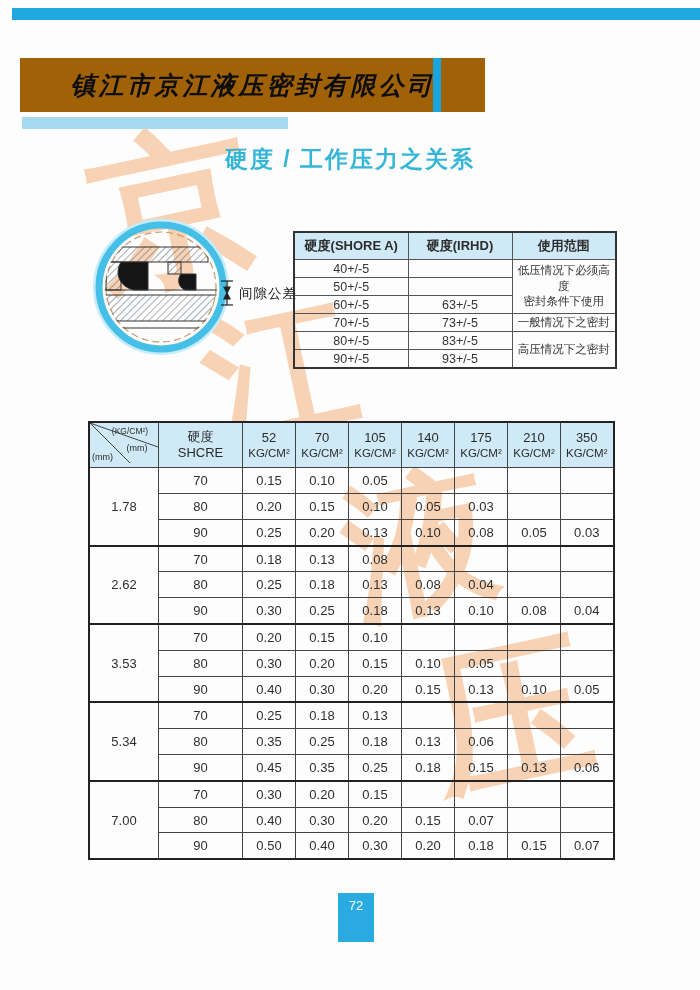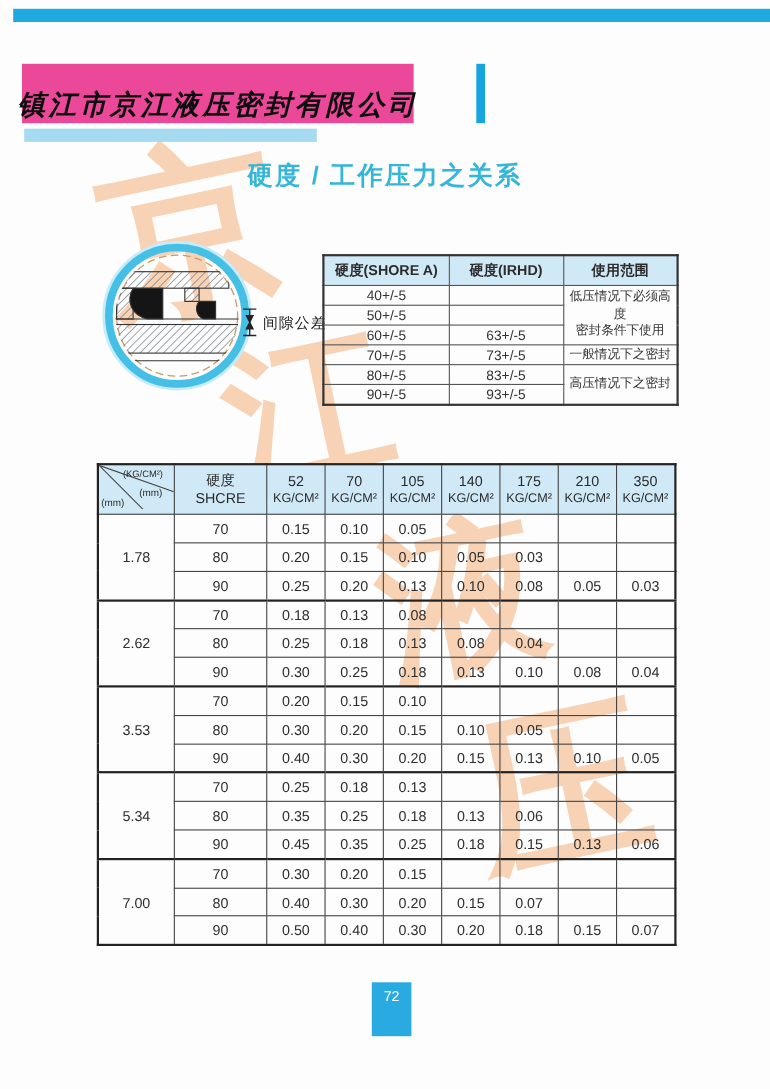--- a/index.html
+++ b/index.html
@@ -1,21 +1,21 @@
 <!DOCTYPE html>
 <html><head>
 <meta charset="utf-8">
 <style>
   html,body{margin:0;padding:0;background:#e9e9e9;}
   .page{position:relative;width:700px;height:990px;background:#fdfdfd;overflow:hidden;
         font-family:"Liberation Sans","DejaVu Sans",sans-serif;color:#333;}
   
   .top-strip{position:absolute;left:12px;top:8px;width:688px;height:12px;background:#1fa9e0;}
-  .band-dark{position:absolute;left:20px;top:58px;width:356px;height:54px;background:#ec4899;
-             display:flex;align-items:flex-end;justify-content:center;}
+  .band-dark{position:absolute;left:20px;top:58px;width:465px;height:54px;background:#a16207;
+             display:flex;align-items:center;justify-content:center;}
   .company{font-family:"Liberation Serif","DejaVu Serif",serif;font-style:italic;font-weight:bold;
            font-size:25px;color:#0d0d0d;letter-spacing:3px;white-space:nowrap;}
   .band-divider{position:absolute;left:433px;top:58px;width:8px;height:54px;background:#16a5de;}
   .band-light{position:absolute;left:448px;top:58px;width:242px;height:54px;background:#abdcf2;
               display:flex;align-items:center;justify-content:center;}
   .section-label{font-family:"Liberation Serif","DejaVu Serif",serif;font-style:italic;font-weight:bold;
                  font-size:26px;color:#1ba4dc;letter-spacing:14px;padding-left:14px;white-space:nowrap;}
   .sub-strip{position:absolute;left:22px;top:117px;width:266px;height:12px;background:#a6daf1;}
   .page-title{position:absolute;left:0;top:144px;width:700px;text-align:center;
               font-size:23px;font-weight:bold;color:#35b6d8;letter-spacing:2px;}

